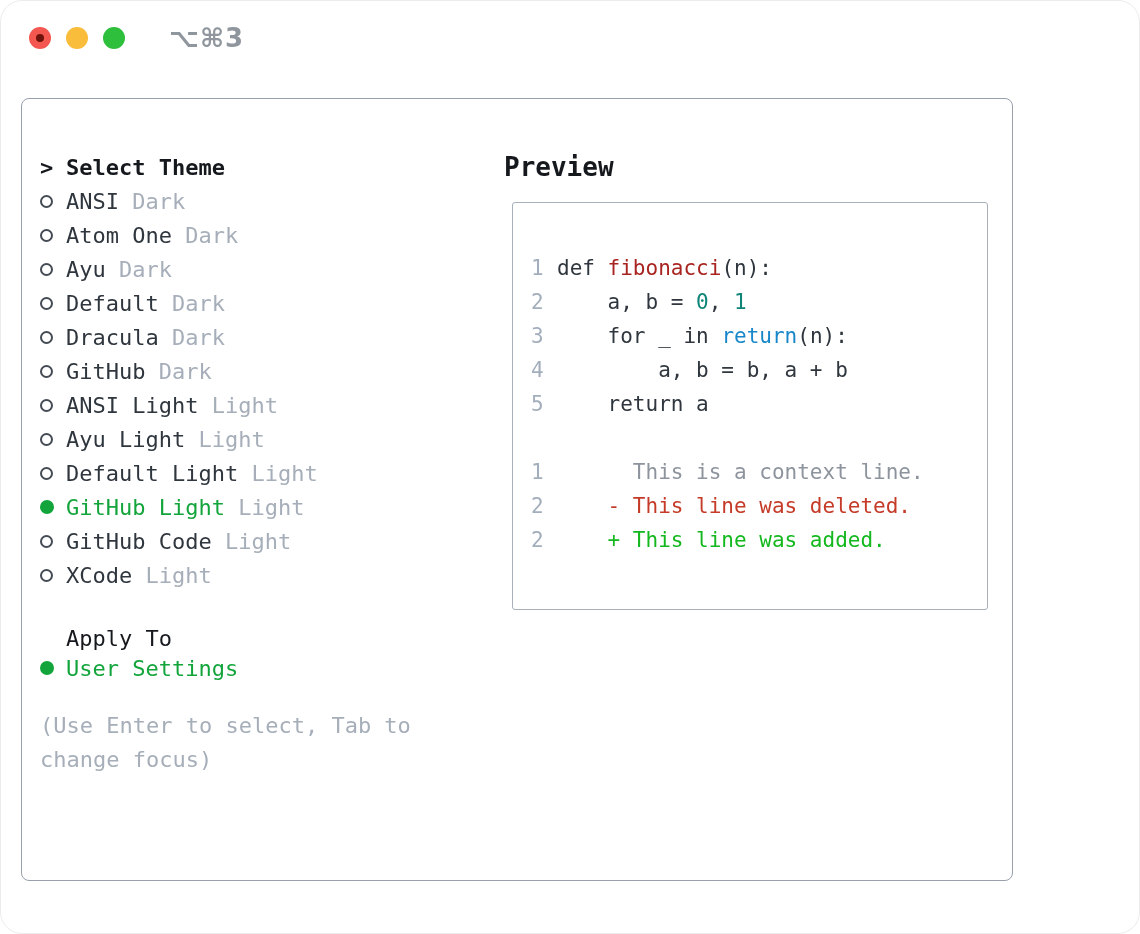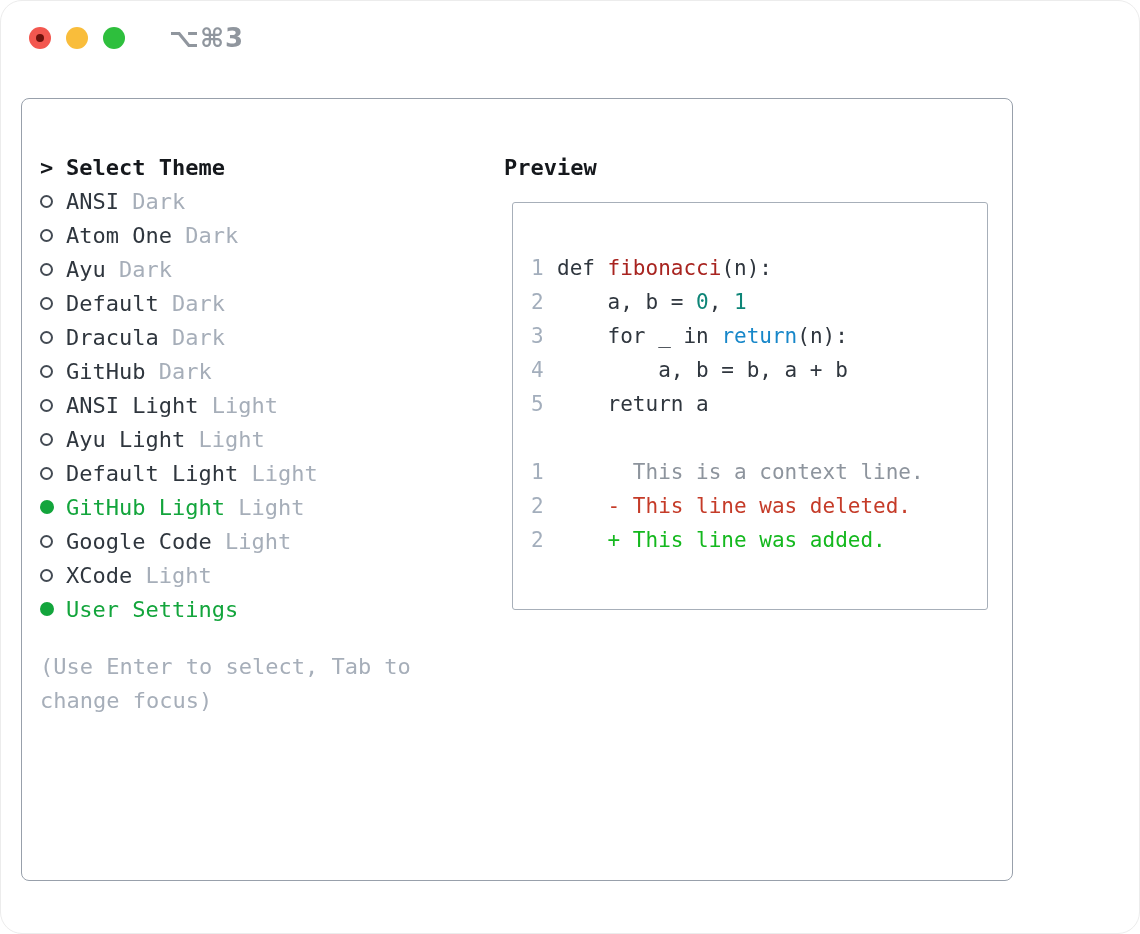--- a/index.html
+++ b/index.html
@@ -39,21 +39,21 @@
   .circle{width:13px;height:13px;border-radius:50%;border:2px solid #444b54;}
   .circle.sel{background:var(--accent-green);border-color:var(--accent-green);width:14px;height:14px;}
   .cursor-glyph{font-weight:bold;color:var(--header-black);}
   .header-label{font-weight:bold;color:var(--header-black);}
   .theme-name{color:var(--text-primary);}
   .theme-name.sel{color:var(--accent-green);}
   .variant{color:var(--muted-gray);}
   .apply-header{margin-top:34px;padding-left:26px;color:var(--header-black);}
   .help{margin-top:24px;color:var(--muted-gray);line-height:34px;}
   
-  .preview-title{position:absolute;left:482px;top:51px;height:34px;display:flex;align-items:center;font-size:22px;font-weight:bold;color:var(--header-black);}
+  .preview-title{position:absolute;left:482px;top:51px;height:34px;display:flex;align-items:center;font-size:26px;font-weight:bold;color:var(--header-black);}
   .preview-box{
     position:absolute;left:490px;top:103px;width:476px;height:408px;
     border:1.5px solid var(--preview-border);border-radius:3px;background:#fff;
     padding:48px 0 0 18px;font-size:21px;
   }
   .pline{display:flex;align-items:center;height:34px;white-space:pre;}
   .pline .num{flex:none;width:13px;margin-right:13px;color:var(--line-number);}
   .seg-plain{color:var(--text-primary);}
   .seg-function{color:var(--syntax-function-red);}
   .seg-number{color:var(--syntax-number-teal);}
@@ -85,24 +85,25 @@
           <div class="row"><span class="marker"><span class="circle"></span></span><span class="theme-name">ANSI</span><span class="variant"> Dark</span></div>
           <div class="row"><span class="marker"><span class="circle"></span></span><span class="theme-name">Atom One</span><span class="variant"> Dark</span></div>
           <div class="row"><span class="marker"><span class="circle"></span></span><span class="theme-name">Ayu</span><span class="variant"> Dark</span></div>
           <div class="row"><span class="marker"><span class="circle"></span></span><span class="theme-name">Default</span><span class="variant"> Dark</span></div>
           <div class="row"><span class="marker"><span class="circle"></span></span><span class="theme-name">Dracula</span><span class="variant"> Dark</span></div>
           <div class="row"><span class="marker"><span class="circle"></span></span><span class="theme-name">GitHub</span><span class="variant"> Dark</span></div>
           <div class="row"><span class="marker"><span class="circle"></span></span><span class="theme-name">ANSI Light</span><span class="variant"> Light</span></div>
           <div class="row"><span class="marker"><span class="circle"></span></span><span class="theme-name">Ayu Light</span><span class="variant"> Light</span></div>
           <div class="row"><span class="marker"><span class="circle"></span></span><span class="theme-name">Default Light</span><span class="variant"> Light</span></div>
           <div class="row"><span class="marker"><span class="circle sel"></span></span><span class="theme-name sel">GitHub Light</span><span class="variant"> Light</span></div>
-          <div class="row"><span class="marker"><span class="circle"></span></span><span class="theme-name">Google Code</span><span class="variant"> Light</span></div>
+          <div class="row"><span class="marker"><span class="circle"></span></span><span class="theme-name">GitHub Code</span><span class="variant"> Light</span></div>
           <div class="row"><span class="marker"><span class="circle"></span></span><span class="theme-name">XCode</span><span class="variant"> Light</span></div>
         </div>
 
+      <div class="apply-header">Apply To</div>
       <div id="apply-list">
           <div class="row"><span class="marker"><span class="circle sel"></span></span><span class="theme-name sel">User Settings</span></div>
         </div>
 
       <div class="help">
         <div>(Use Enter to select, Tab to</div>
         <div>change focus)</div>
       </div>
     </div>
 

